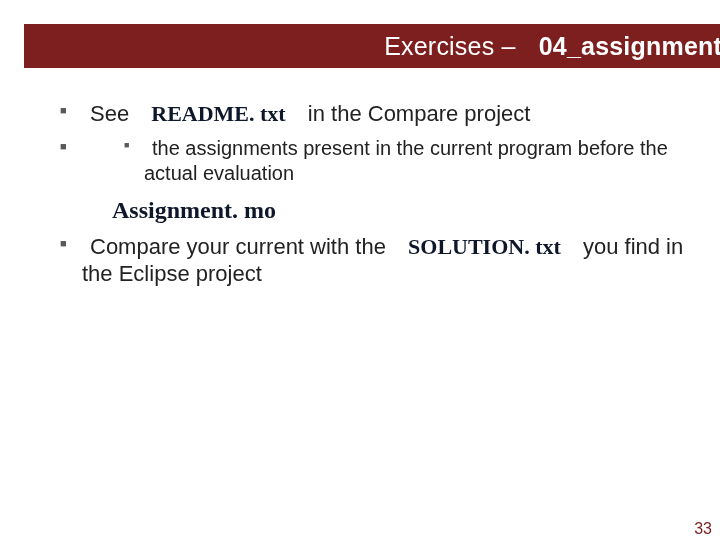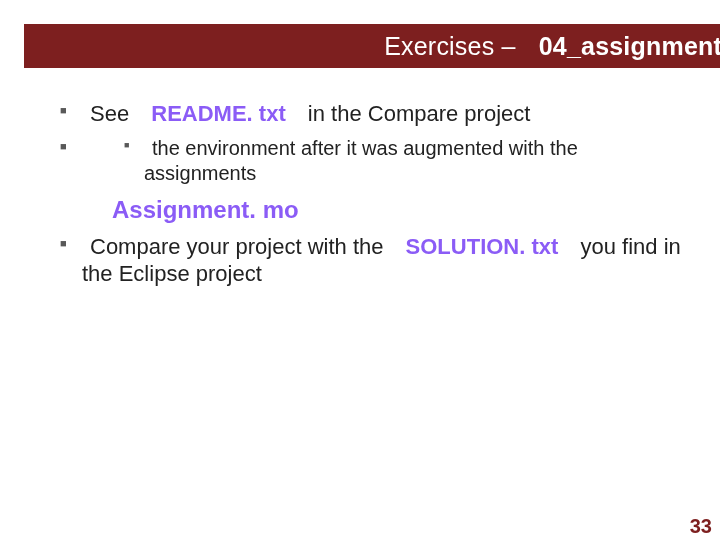--- a/index.html
+++ b/index.html
@@ -62,55 +62,55 @@
   }
   ul.lvl2 > li::before {
     content: "■";
     position: absolute;
     left: 2px;
     top: 4px;
     font-size: 9px;
     color: #595959;
   }
   .mono {
-    font-family: Liberation Sans, sans-serif;
+    font-family: Liberation Serif, serif;
     font-weight: 700;
-    color: #8b5cf6;
+    color: #0f172a;
   }
   .sub-note {
     display: block;
     padding-left: 22px;
     font-size: 24px;
   }
   .page-num {
     position: absolute;
     bottom: 10px;
     right: 16px;
-    font-size: 20px;
-    font-weight: 700;
+    font-size: 16px;
+    font-weight: 400;
     color: #7d1f1f;
   }
 </style>
 </head>
 <body>
 
 <div class="header">
   <span>Exercises – </span><span class="bold">04_assignment</span>
 </div>
 
 <div class="content">
   <ul class="lvl1">
     <li>
       <span>See </span><span class="mono">README. txt</span><span> in the Compare project</span>
     </li>
     <li>
       <ul class="lvl2">
-        <li><span>the environment after it was augmented with the assignments</span></li>
+        <li><span>the assignments present in the current program before the actual evaluation</span></li>
       </ul>
       <span class="sub-note mono">Assignment. mo</span>
     </li>
     <li>
-      <span>Compare your project with the </span><span class="mono">SOLUTION. txt</span><span> you find in the Eclipse project</span>
+      <span>Compare your current with the </span><span class="mono">SOLUTION. txt</span><span> you find in the Eclipse project</span>
     </li>
   </ul>
 </div>
 
 <div class="page-num">33</div>
 
 </body></html>

